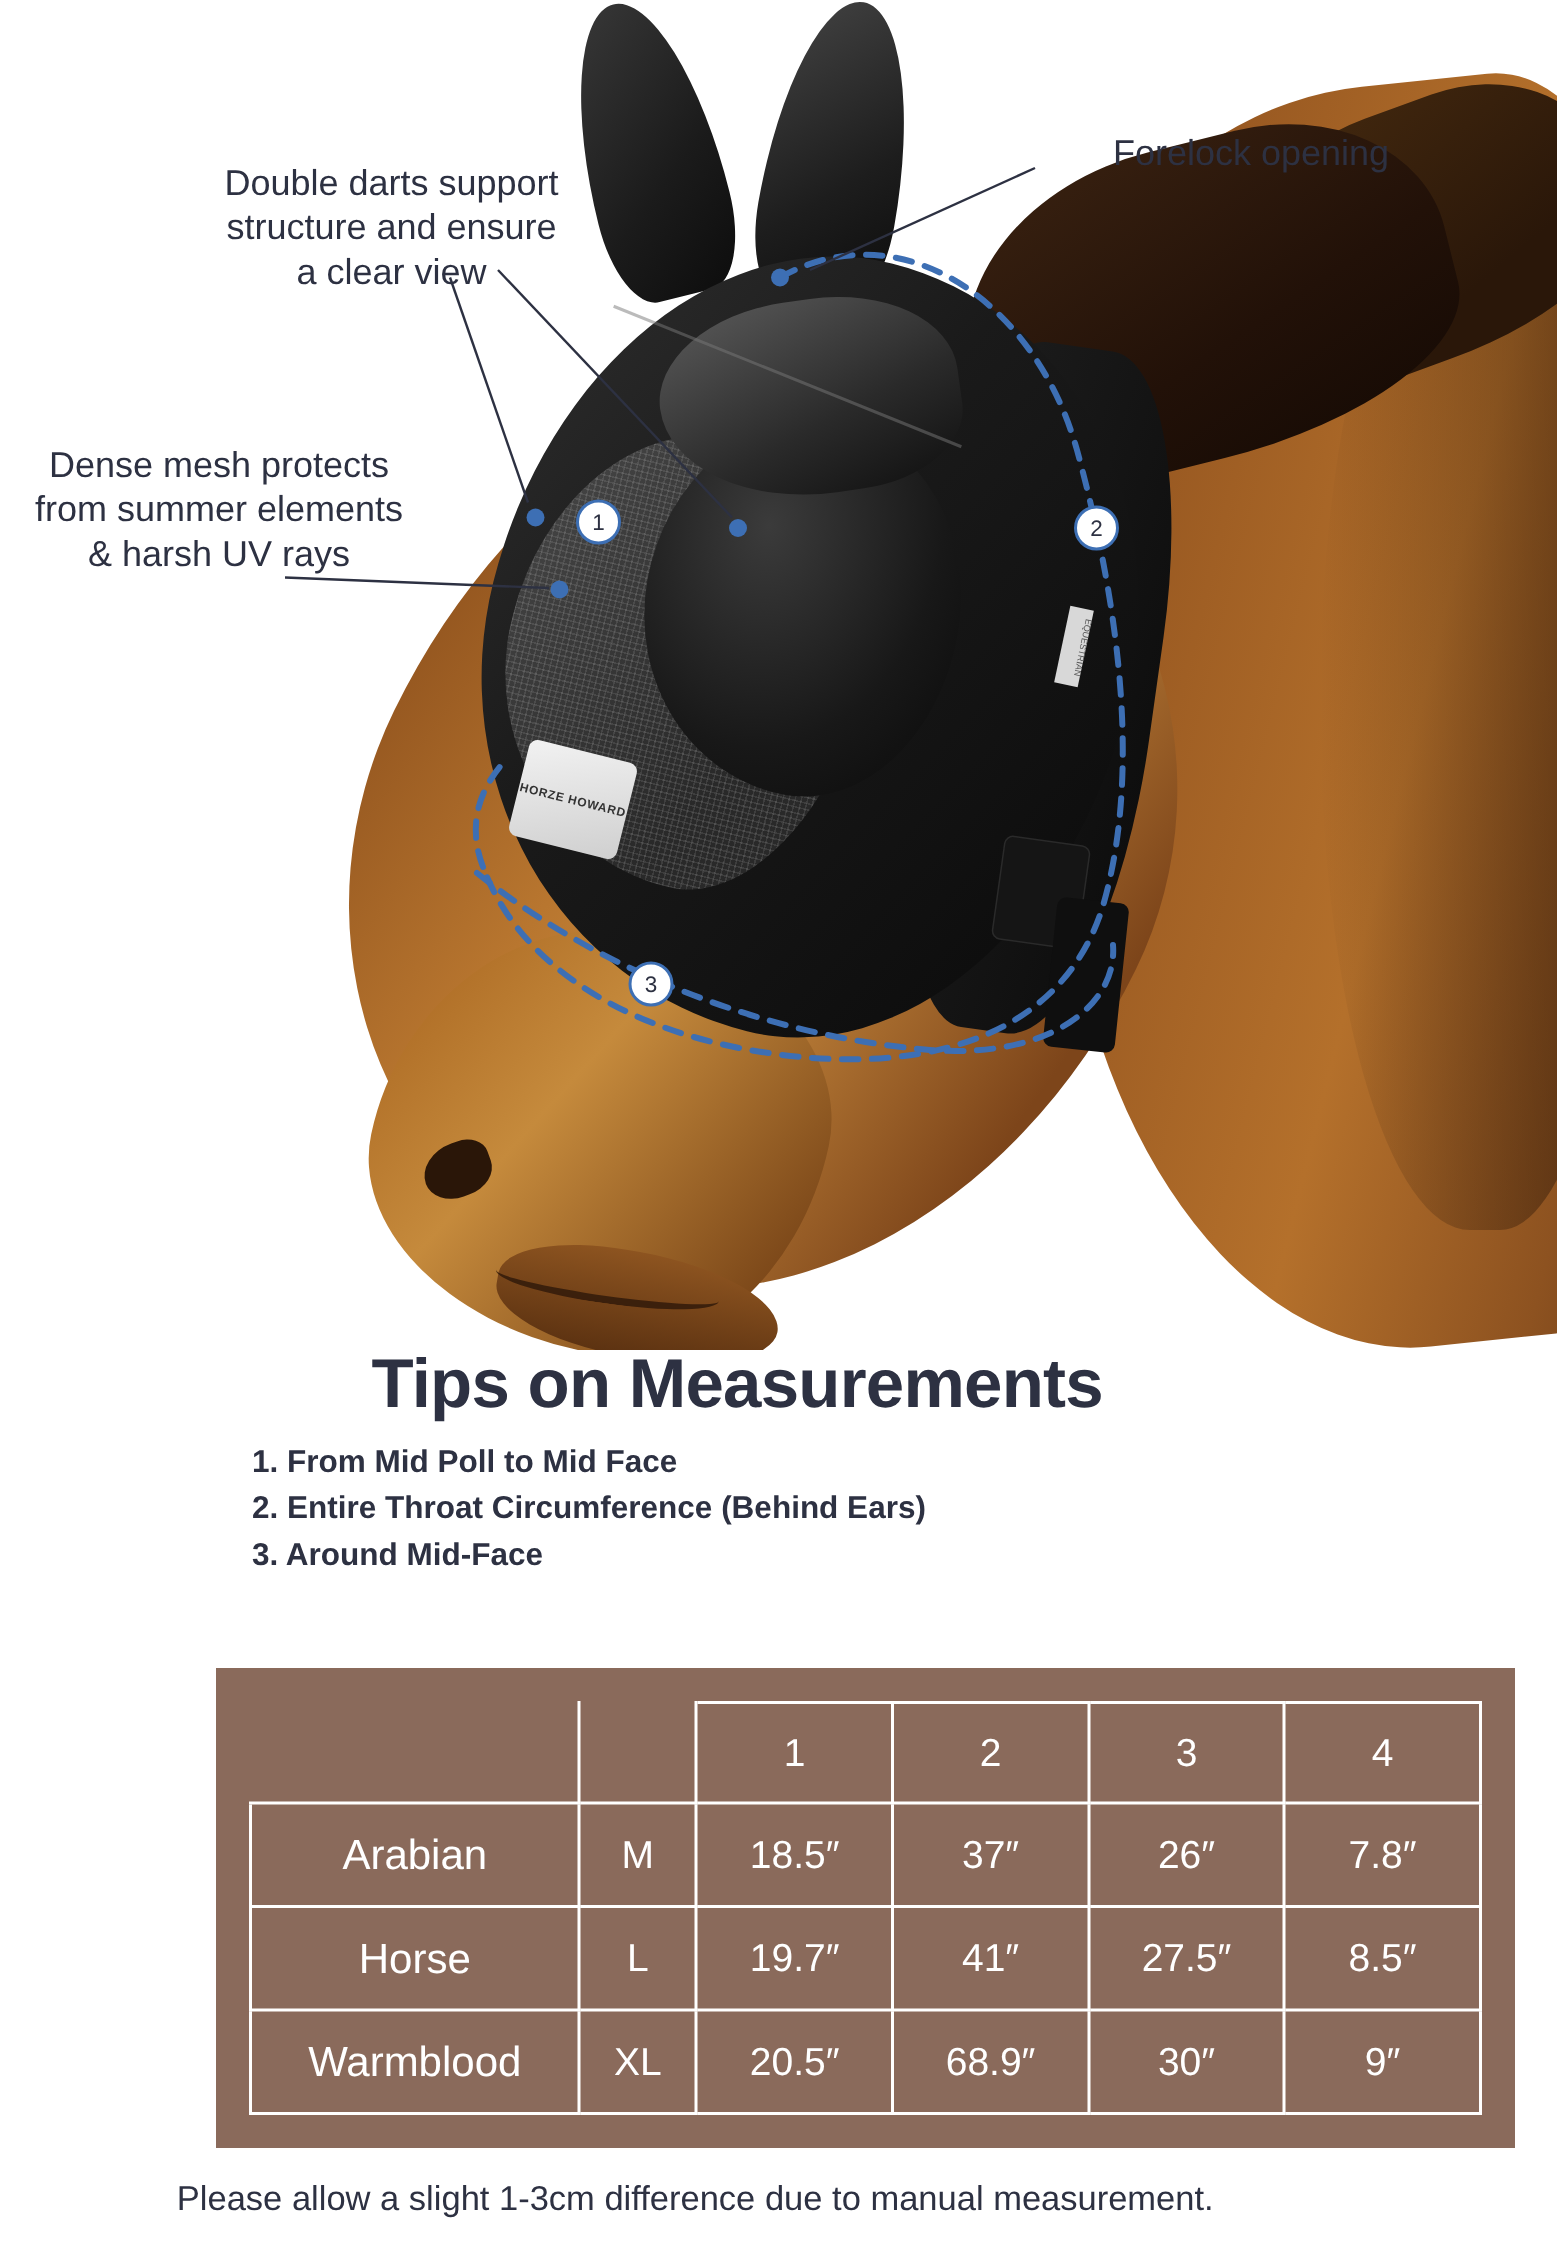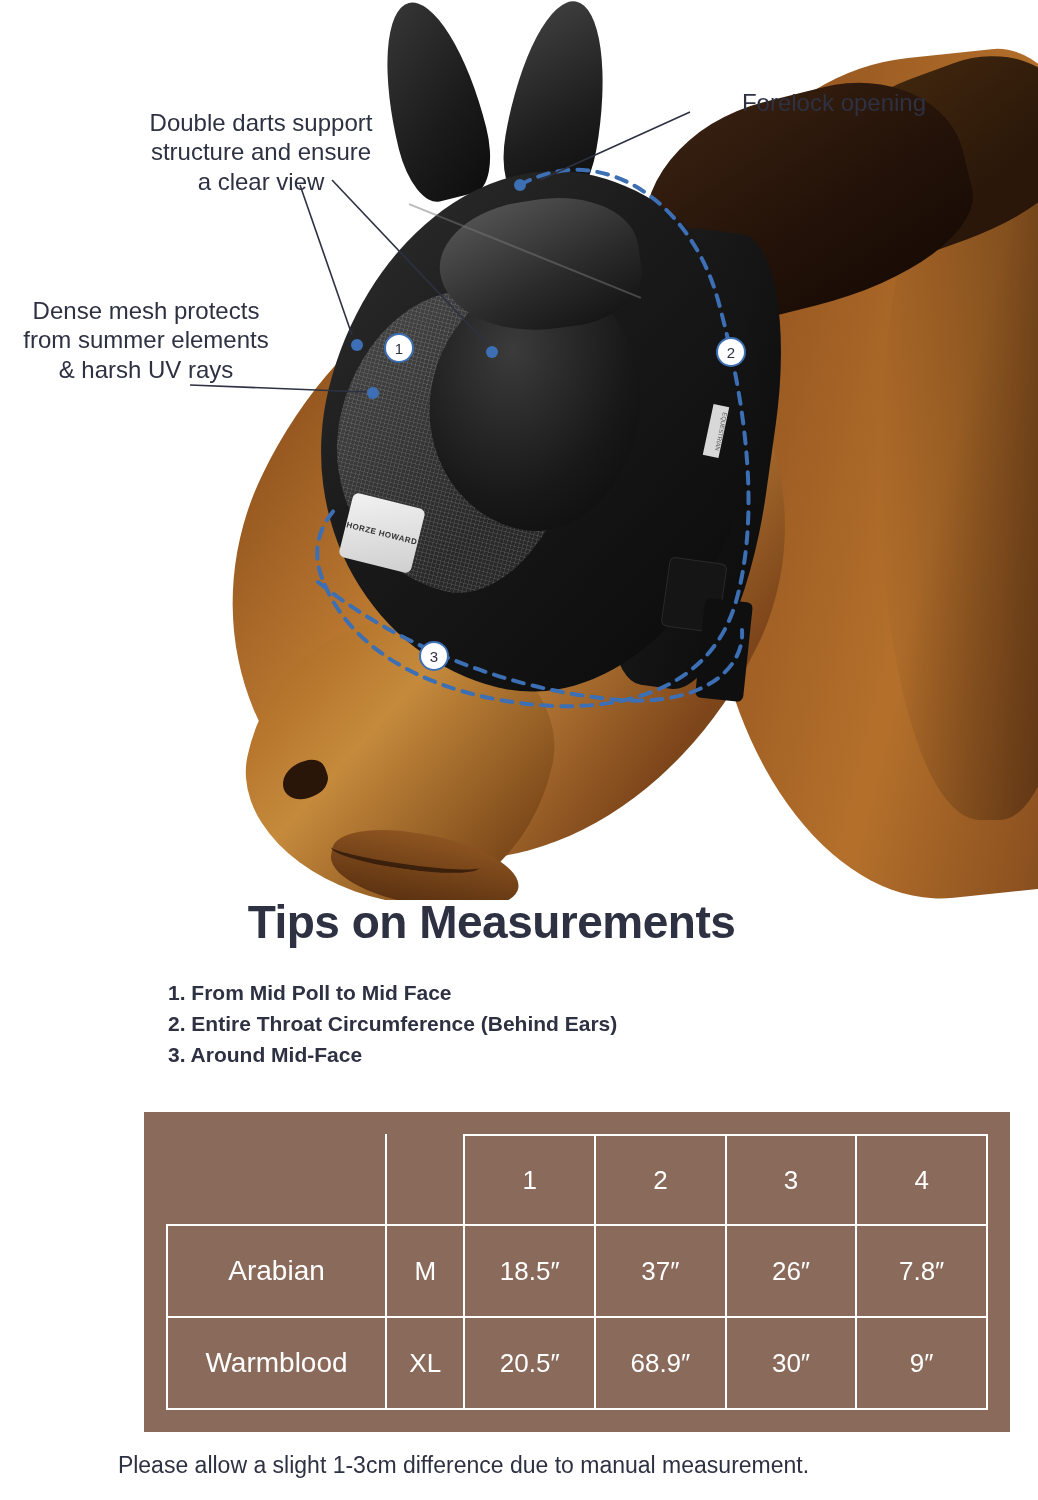--- a/index.html
+++ b/index.html
@@ -241,21 +241,21 @@
   }
   #tips h1 {
     margin: 0;
     text-align: center;
     font-size: 46px;
     font-weight: bold;
     color: #2d3142;
     letter-spacing: -0.5px;
   }
   .tips-list {
-    margin: 28px 0 0 168px;
+    margin: 10px 0 0 168px;
     font-size: 21px;
     font-weight: bold;
     line-height: 1.48;
     color: #2d3142;
   }
 
   
   #size-table-wrap {
     position: absolute;
     left: 144px; top: 1112px;
@@ -387,20 +387,28 @@
       </tr>
       <tr>
         <td class="col-name">Arabian</td>
         <td class="col-size">M</td>
         <td>18.5″</td>
         <td>37″</td>
         <td>26″</td>
         <td>7.8″</td>
       </tr>
       <tr>
+        <td class="col-name">Horse</td>
+        <td class="col-size">L</td>
+        <td>19.7″</td>
+        <td>41″</td>
+        <td>27.5″</td>
+        <td>8.5″</td>
+      </tr>
+      <tr>
         <td class="col-name">Warmblood</td>
         <td class="col-size">XL</td>
         <td>20.5″</td>
         <td>68.9″</td>
         <td>30″</td>
         <td>9″</td>
       </tr>
     </tbody>
   </table>
 </div>

